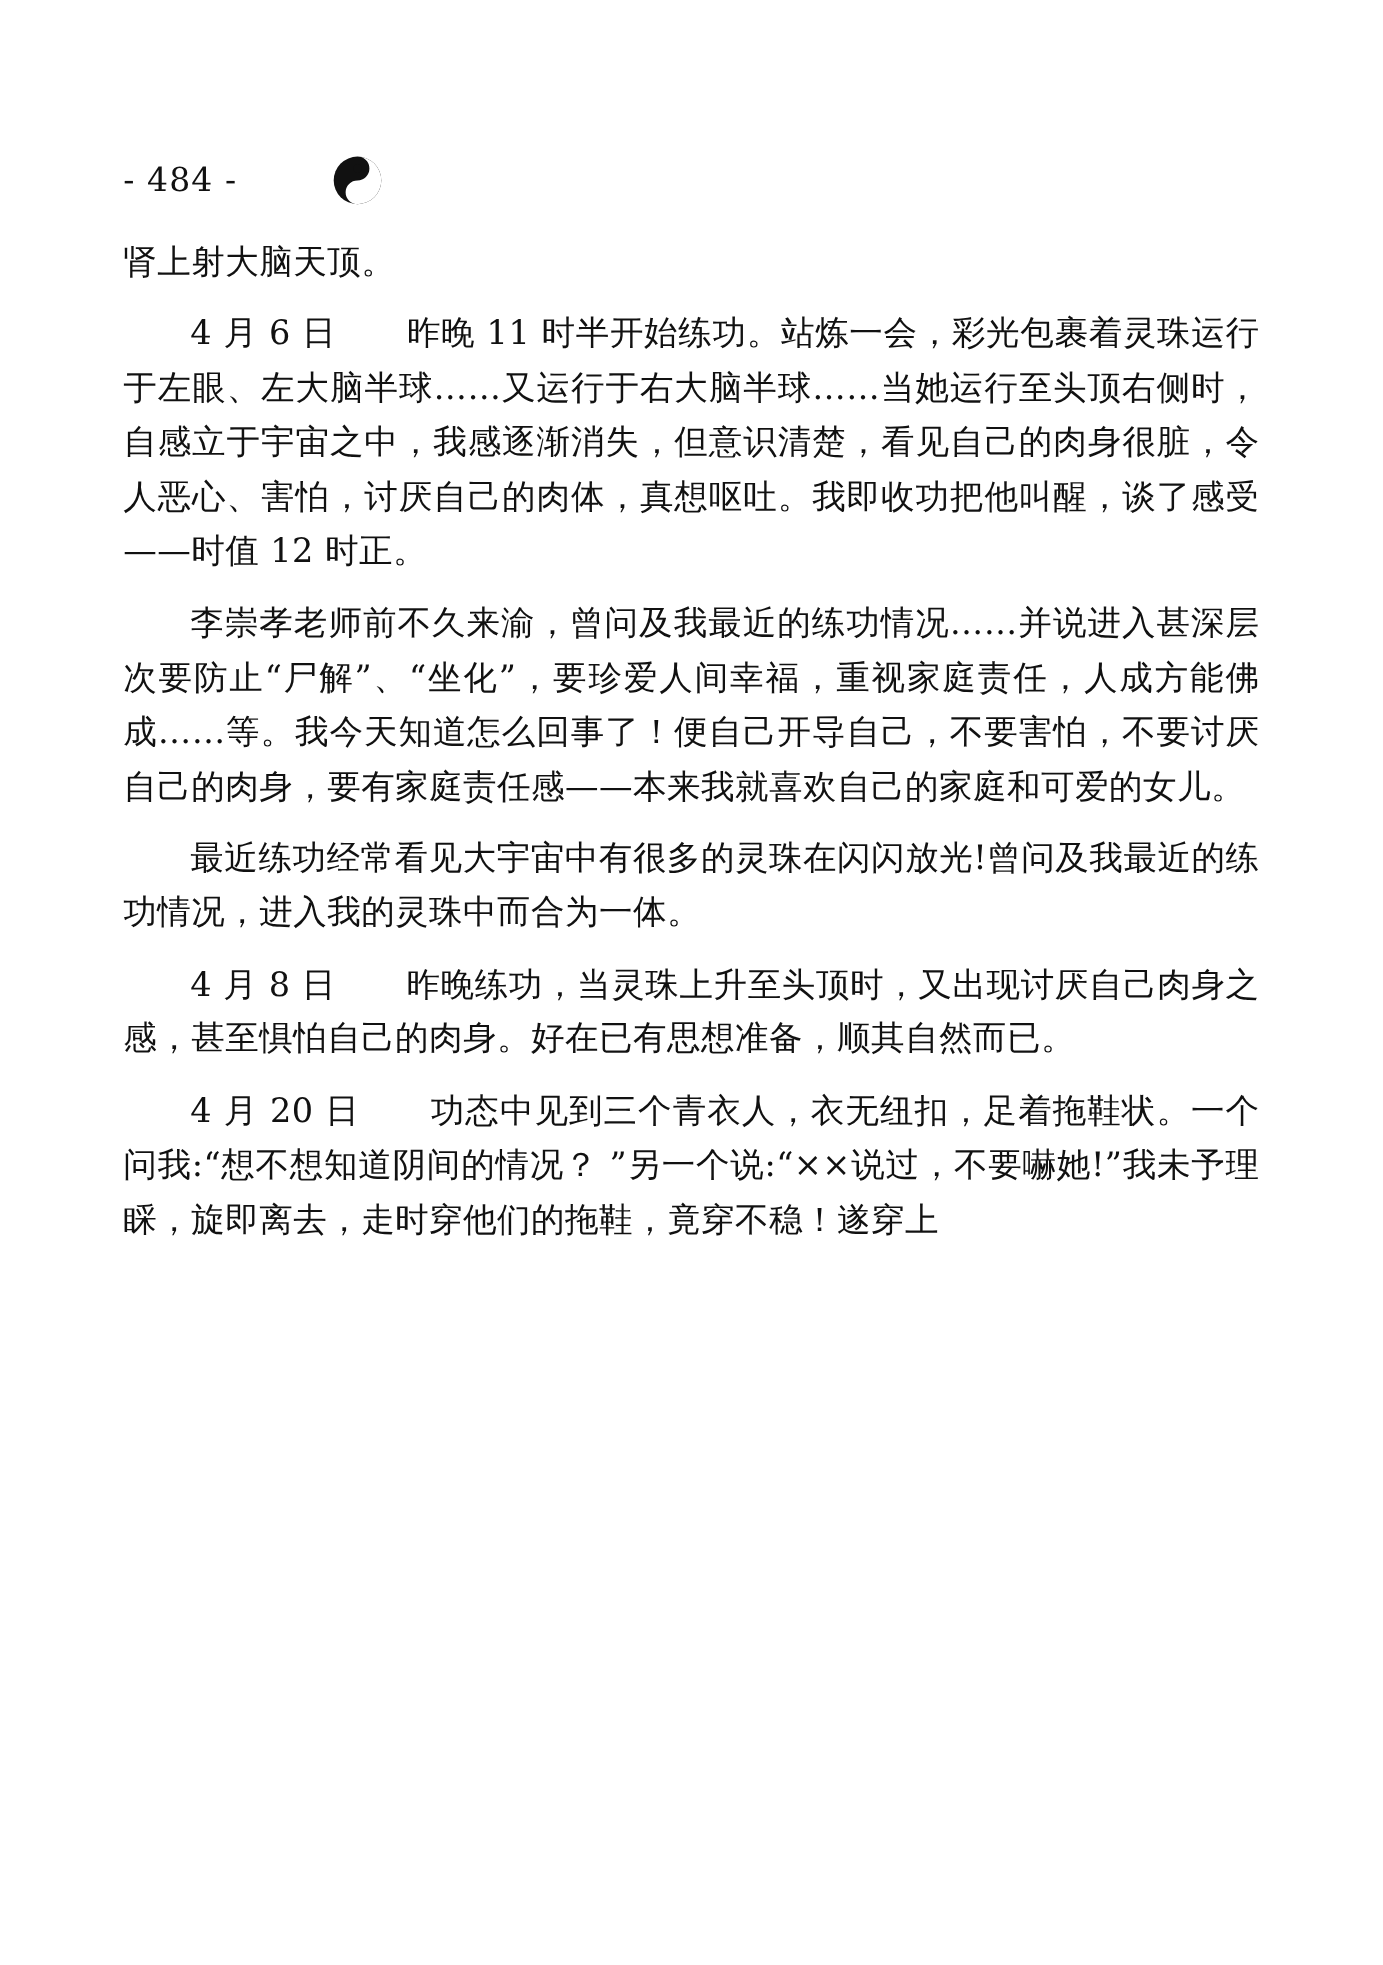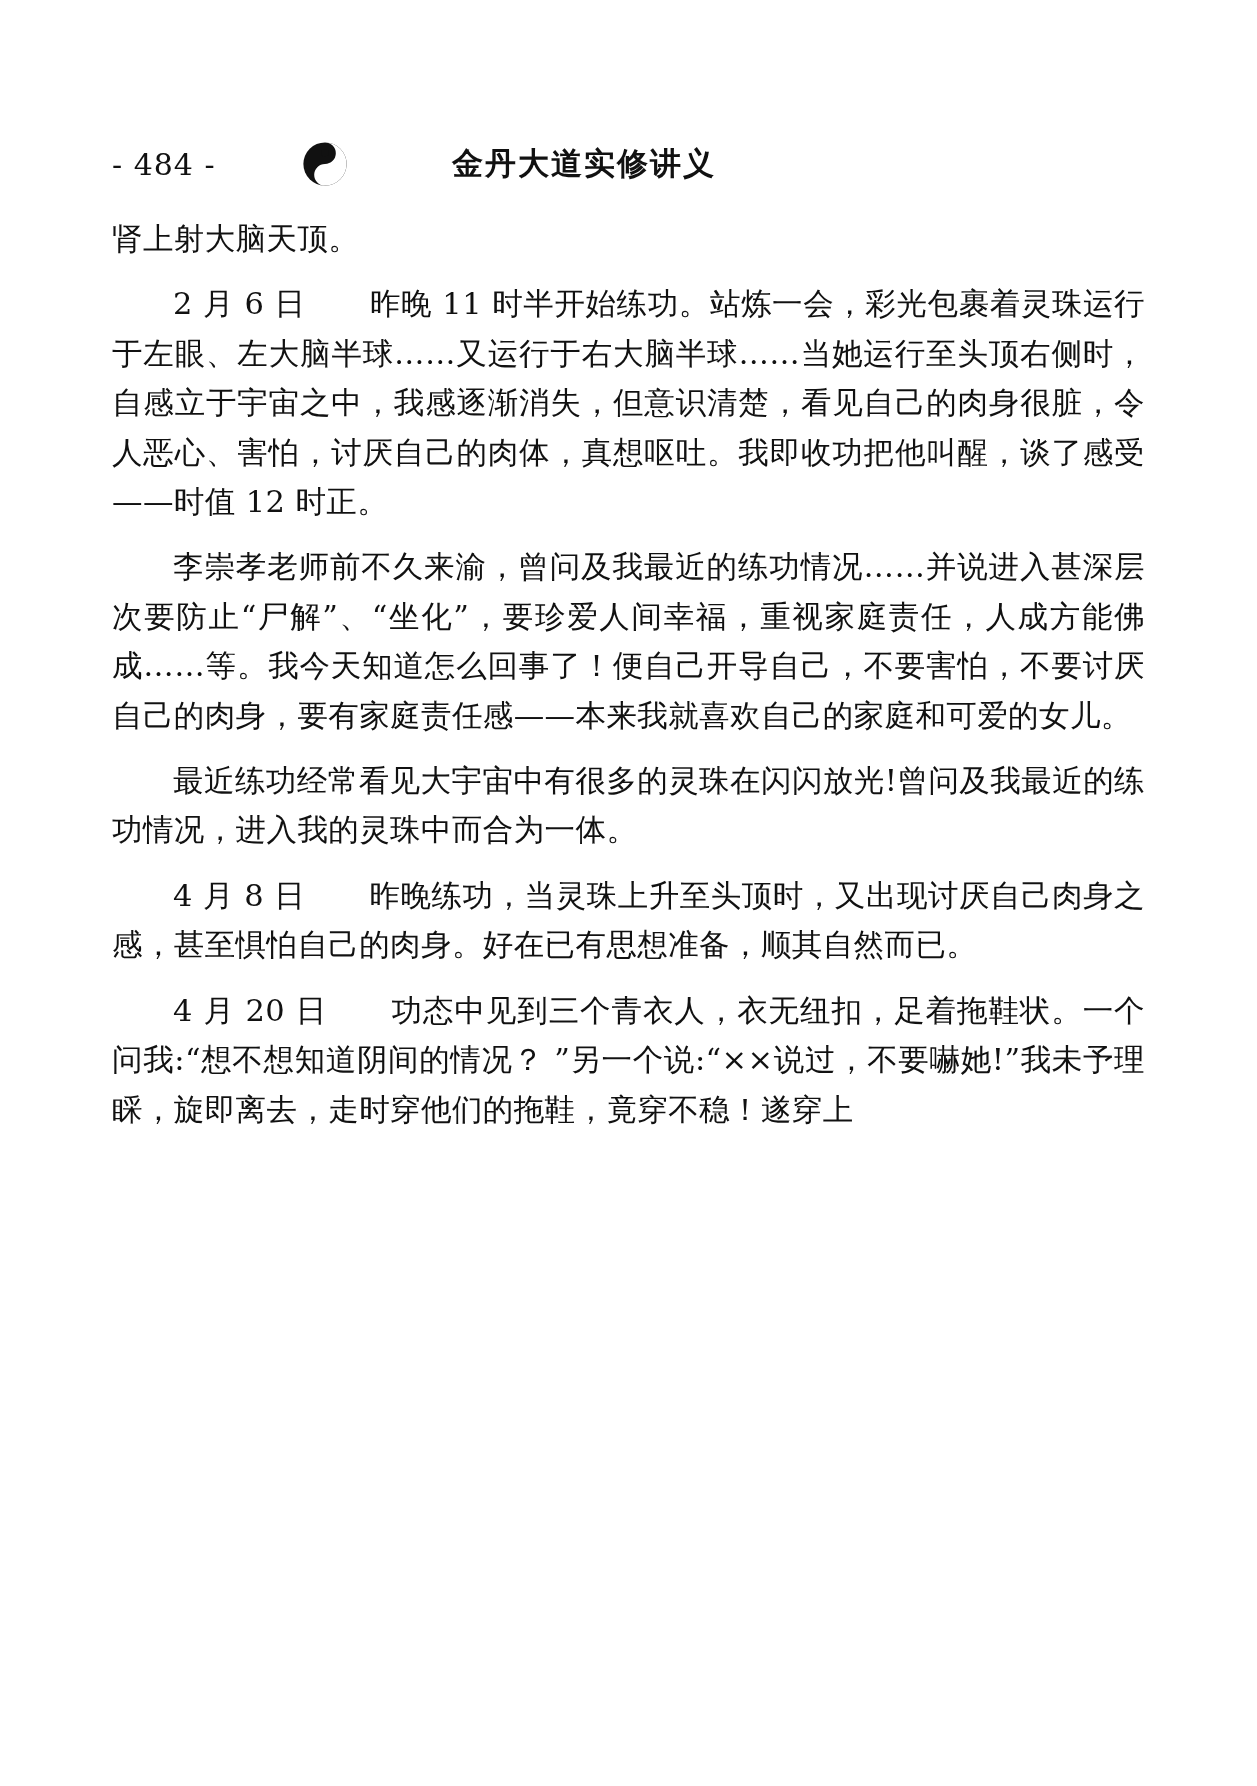--- a/index.html
+++ b/index.html
@@ -89,29 +89,28 @@
   <div class="header">
     <div class="page-number">- 484 -</div>
     <div class="yinyang-wrap">
       <svg class="yinyang" viewBox="0 0 100 100">
         <circle cx="50" cy="50" r="47" fill="#111111"></circle>
         <path d="M50 3 a47 47 0 0 1 0 94 a23.5 23.5 0 0 1 0 -47 a23.5 23.5 0 0 0 0 -47" fill="#ffffff"></path>
         <circle cx="50" cy="26.5" r="8" fill="#111111"></circle>
         <circle cx="50" cy="73.5" r="8" fill="#ffffff"></circle>
       </svg>
     </div>
-    <div class="book-title">金丹大道实修讲义</div>
   </div>
 
   <div class="body-text">
 
     <p class="para">肾上射大脑天顶。</p>
 
 
-    <p class="para indent-date"><span class="latin">2 月 6 日</span><span class="gap"></span><span>昨晚 11 时半开始练功。站炼一会，彩光包裹着灵珠运行于左眼、左大脑半球……又运行于右大脑半球……当她运行至头顶右侧时，自感立于宇宙之中，我感逐渐消失，但意识清楚，看见自己的肉身很脏，令人恶心、害怕，讨厌自己的肉体，真想呕吐。我即收功把他叫醒，谈了感受——时值 12 时正。</span></p>
+    <p class="para indent-date"><span class="latin">4 月 6 日</span><span class="gap"></span><span>昨晚 11 时半开始练功。站炼一会，彩光包裹着灵珠运行于左眼、左大脑半球……又运行于右大脑半球……当她运行至头顶右侧时，自感立于宇宙之中，我感逐渐消失，但意识清楚，看见自己的肉身很脏，令人恶心、害怕，讨厌自己的肉体，真想呕吐。我即收功把他叫醒，谈了感受——时值 12 时正。</span></p>
 
     <p class="para indent">李崇孝老师前不久来渝，曾问及我最近的练功情况……并说进入甚深层次要防止“尸解”、“坐化”，要珍爱人间幸福，重视家庭责任，人成方能佛成……等。我今天知道怎么回事了！便自己开导自己，不要害怕，不要讨厌自己的肉身，要有家庭责任感——本来我就喜欢自己的家庭和可爱的女儿。</p>
 
 
     <p class="para indent">最近练功经常看见大宇宙中有很多的灵珠在闪闪放光!曾问及我最近的练功情况，进入我的灵珠中而合为一体。</p>
 
 
     <p class="para indent-date"><span class="latin">4 月 8 日</span><span class="gap"></span><span>昨晚练功，当灵珠上升至头顶时，又出现讨厌自己肉身之感，甚至惧怕自己的肉身。好在已有思想准备，顺其自然而已。</span></p>
 
     <p class="para indent-date"><span class="latin">4 月 20 日</span><span class="gap"></span><span>功态中见到三个青衣人，衣无纽扣，足着拖鞋状。一个问我:“想不想知道阴间的情况？ ”另一个说:“××说过，不要嚇她!”我未予理睬，旋即离去，走时穿他们的拖鞋，竟穿不稳！遂穿上</span></p>

